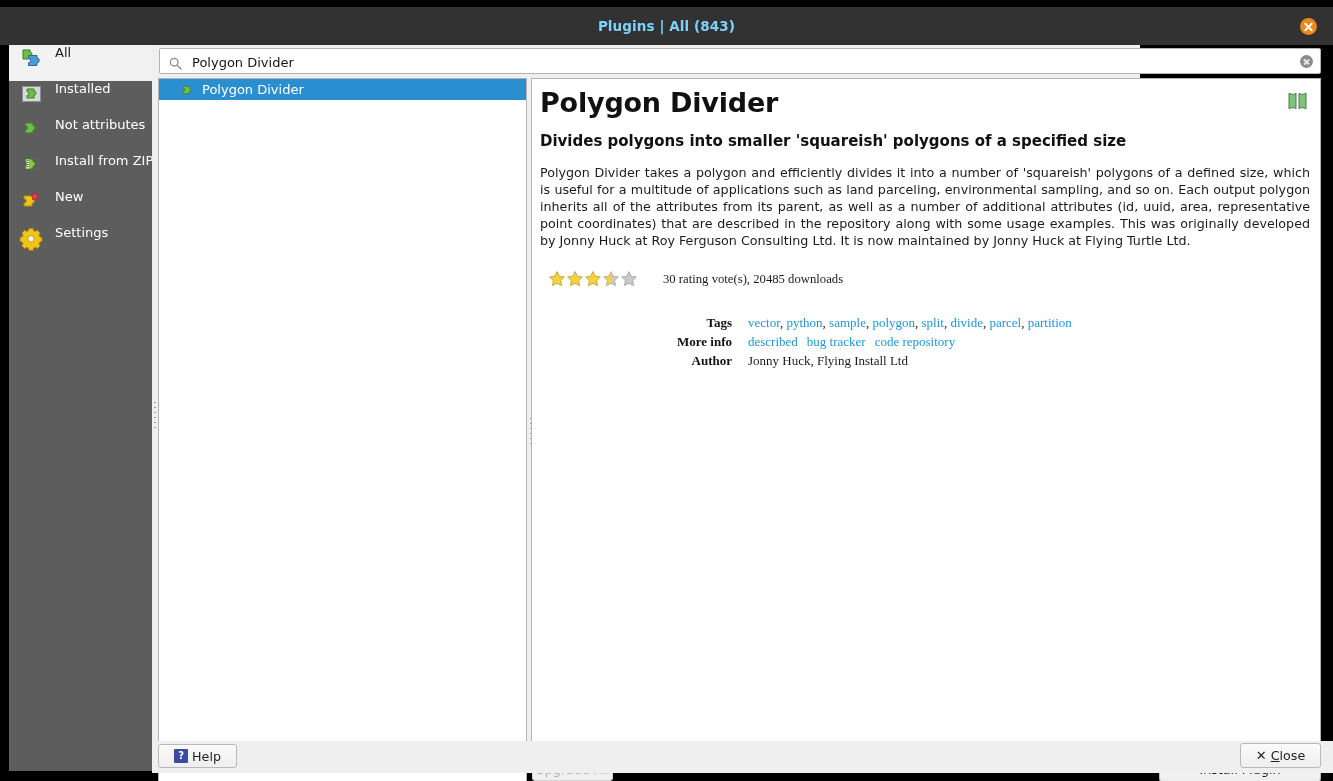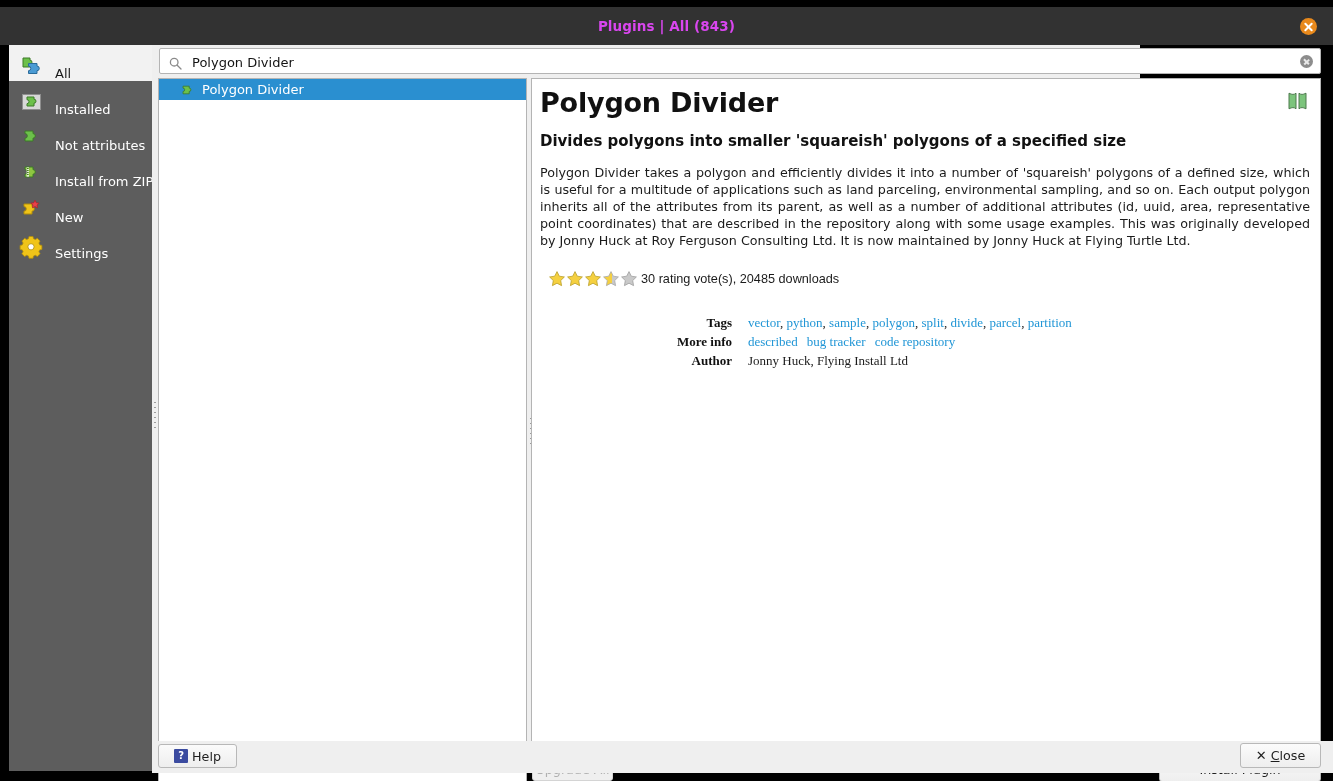--- a/index.html
+++ b/index.html
@@ -31,21 +31,21 @@
     width: 1333px;
     height: 38px;
     background: #323232;
   }
   .titlebar-title {
     position: absolute;
     left: 0; top: 0;
     width: 1333px;
     line-height: 38px;
     text-align: center;
-    color: #d946ef;
+    color: #7dd3fc;
     font-size: 13.5px;
     font-weight: bold;
     font-family: "DejaVu Sans", sans-serif;
     letter-spacing: 0.1px;
   }
   .titlebar-close {
     position: absolute;
     right: 16px;
     top: 11px;
     width: 17px;
@@ -74,21 +74,21 @@
     left: 9px;
     top: 45px;
     width: 143px;
     height: 726px;
     background: #5d5d5d;
   }
   .side-item {
     position: relative;
     height: 36px;
     display: flex;
-    align-items: flex-end;
+    align-items: flex-start;
     padding-left: 10px;
     box-sizing: border-box;
     cursor: pointer;
   }
   .side-item.selected {
     background: #f2f2f2;
   }
   .side-item .side-icon {
     width: 28px;
     height: 28px;
@@ -299,24 +299,24 @@
     display: flex;
     align-items: center;
     margin-left: 8px;
   }
   .star {
     width: 18px;
     height: 18px;
     margin-right: 0px;
   }
   .rating-text {
-    margin-left: 3px;
+    margin-left: 25px;
     font-size: 12.7px;
     color: #1b1b1b;
-    font-family: Liberation Sans, sans-serif;
+    font-family: Liberation Serif, serif;
   }
 
   
   .meta {
     margin-top: 24px;
     width: 760px;
     border-collapse: collapse;
   }
   .meta td {
     font-size: 13px;

